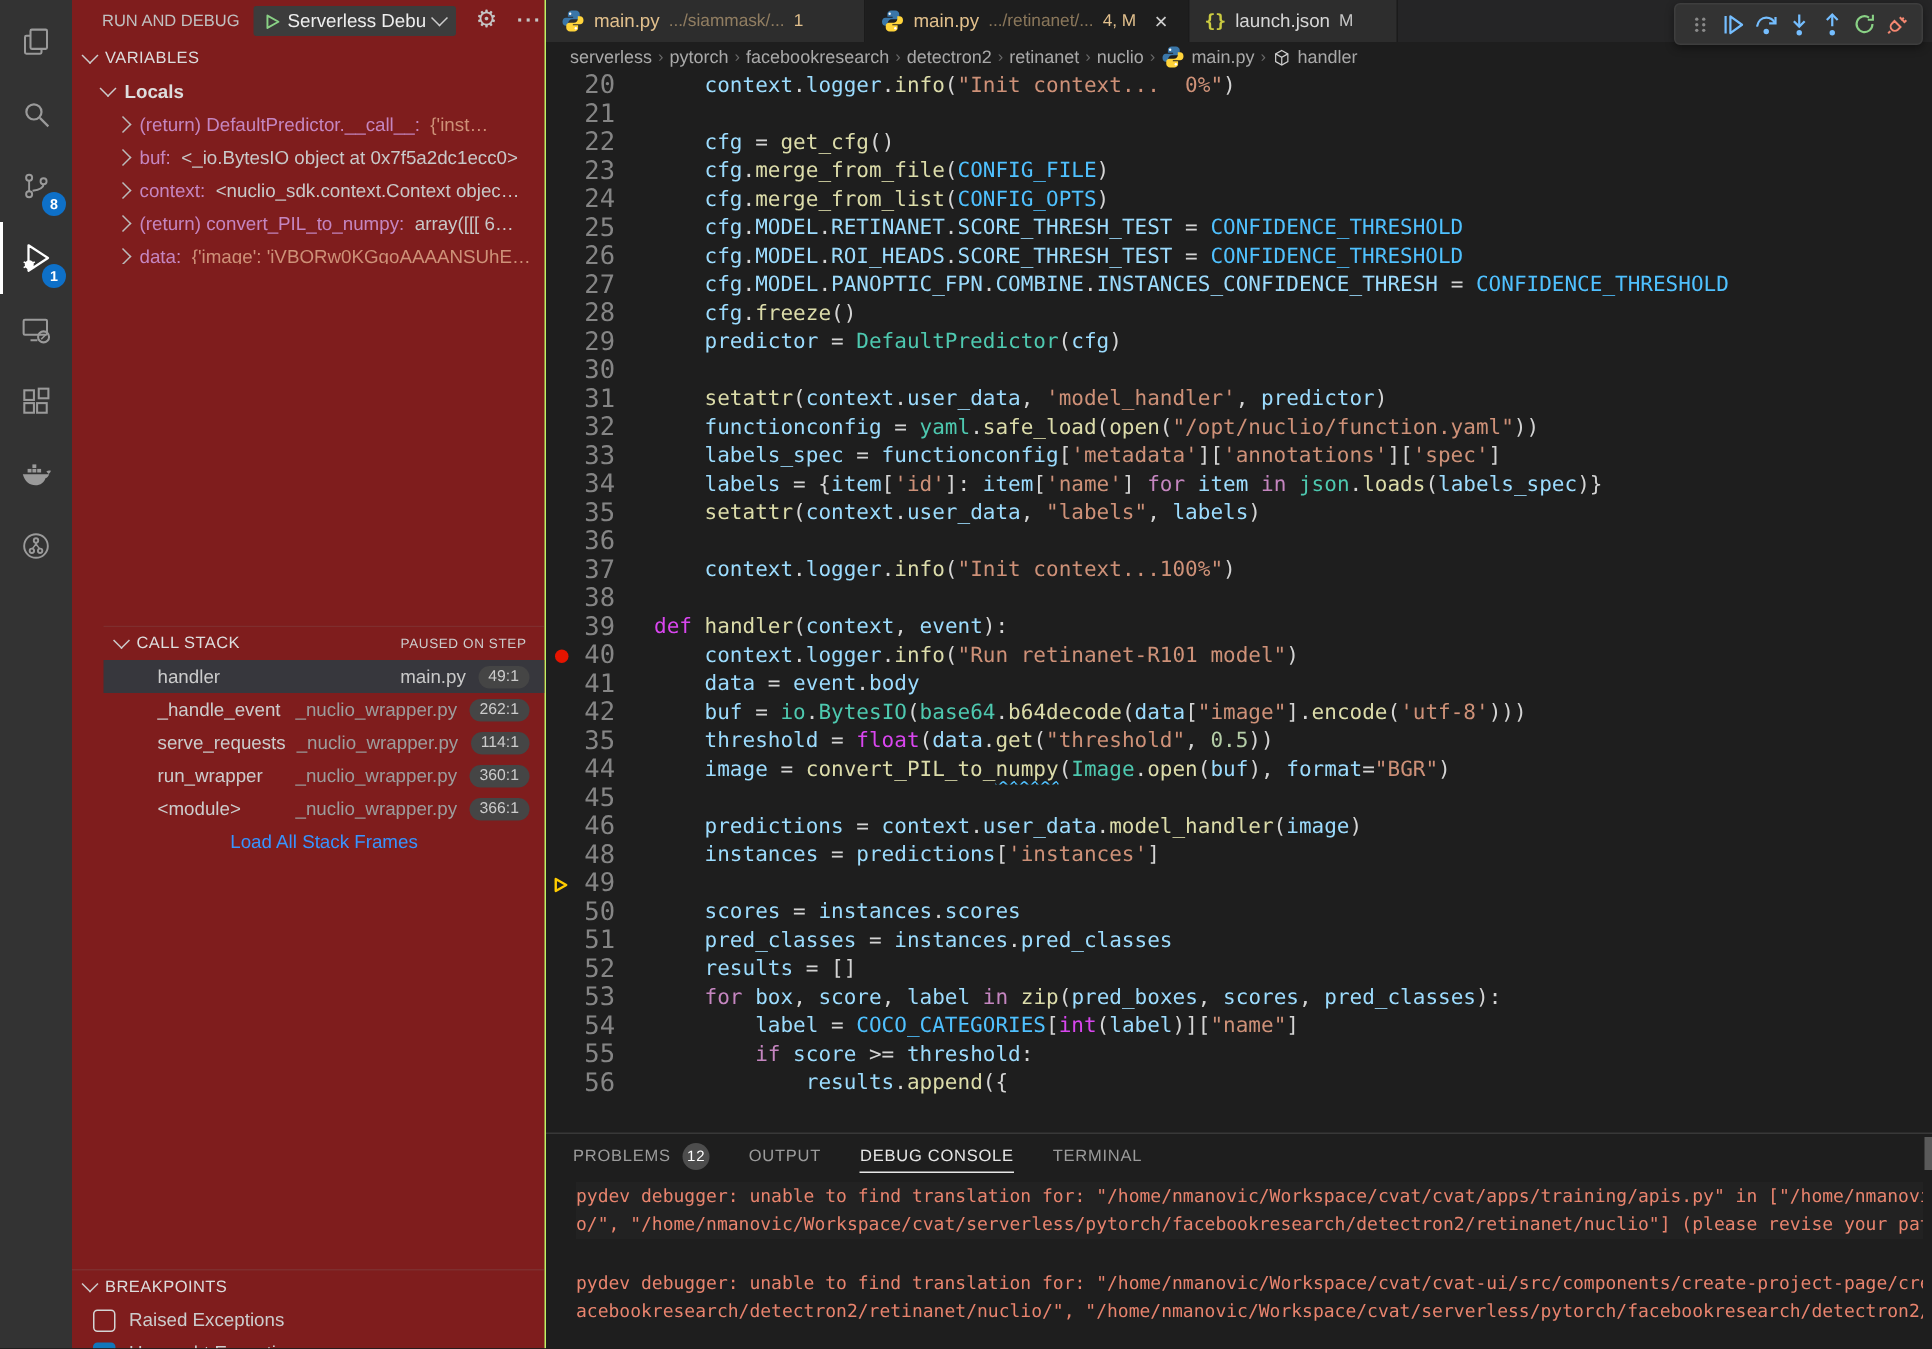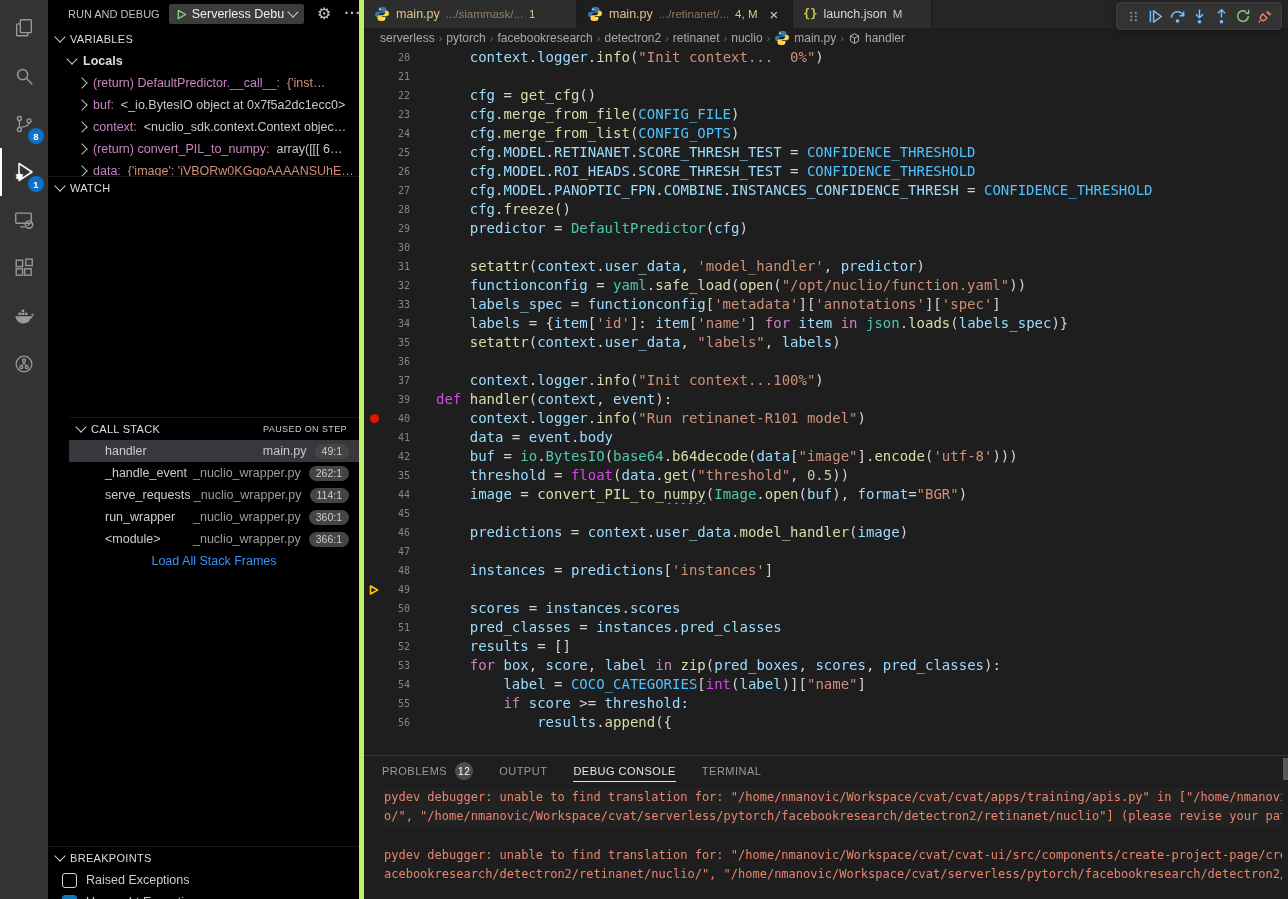--- a/index.html
+++ b/index.html
@@ -5,21 +5,21 @@
   html,body{margin:0;padding:0;background:#1e1e1e;}
   .root{position:relative;width:1288px;height:899px;background:#1e1e1e;overflow:hidden;
         font-family:"Liberation Sans",sans-serif;color:#ccc;font-size:13px;}
   
   .activity-bar{position:absolute;left:0;top:0;width:48px;height:100%;background:#333333;z-index:6;padding-top:4px;box-sizing:border-box;}
   .ab-item{position:relative;height:48px;display:flex;align-items:center;justify-content:center;color:#9a9a9a;cursor:pointer;}
   .ab-item.active{color:#ffffff;box-shadow:inset 2px 0 0 #ffffff;}
   .ab-badge{position:absolute;right:4px;bottom:4px;min-width:16px;height:16px;border-radius:50%;
             background:#0e70c8;color:#fff;font-size:9.5px;font-weight:bold;display:flex;align-items:center;justify-content:center;z-index:2;}
   
-  .side-panel{position:absolute;left:48px;top:0;width:316px;height:100%;background:#000000;border-right:5px solid #bef264;box-sizing:border-box;}
+  .side-panel{position:absolute;left:48px;top:0;width:316px;height:100%;background:#7f1d1d;border-right:1px solid #bef264;box-sizing:border-box;}
   .sp-header{position:absolute;top:0;left:0;right:0;height:28px;display:flex;align-items:center;padding:0 6px 0 20px;}
   .sp-title{font-size:11px;color:#c0c0c0;white-space:nowrap;margin-right:9px;}
   .launch-select{display:flex;align-items:center;gap:5px;background:#3c3c3c;height:20px;padding:0 7px;border-radius:2px;width:124px;cursor:pointer;}
   .launch-label{font-size:12.5px;color:#eeeeee;white-space:nowrap;overflow:hidden;flex:1;}
   .chev-sel{width:7px;height:7px;border-right:1.3px solid #ccc;border-bottom:1.3px solid #ccc;transform:rotate(45deg);margin-top:-4px;flex:none;}
   .gear{margin-left:13px;font-size:16px;color:#c5c5c5;cursor:pointer;line-height:1;}
   .dots{margin-left:13px;font-size:14px;font-weight:bold;color:#c5c5c5;letter-spacing:1px;cursor:pointer;line-height:0.4;}
   .section{position:absolute;left:0;right:0;overflow:hidden;}
   .sec-header{display:flex;align-items:center;height:22px;font-size:11px;font-weight:normal;color:#dddddd;
               padding:0 12px 0 8px;gap:6px;letter-spacing:.3px;border-top:1px solid rgba(128,128,128,.18);cursor:pointer;}
@@ -61,21 +61,21 @@
   .tab.plain .tab-badge{color:#c6c6c6;}
   .tab-close{color:#cfcfcf;font-size:15px;margin-left:auto;width:16px;text-align:center;border-radius:3px;line-height:1;}
   .breadcrumbs{position:absolute;top:28px;left:0;right:0;height:20px;display:flex;align-items:center;padding-left:16px;font-size:12px;color:#a9a9a9;background:#1e1e1e;white-space:nowrap;}
   .bc-item{display:flex;align-items:center;gap:4px;cursor:pointer;}
   .bc-sep{color:#6a6a6a;margin:0 4px;font-size:11px;}
   
   .code-area{position:absolute;top:48px;left:0;right:0;height:707px;background:#1e1e1e;overflow:hidden;
              font-family:"DejaVu Sans Mono",monospace;font-size:14px;}
   .code-line{display:flex;height:19px;line-height:19px;}
   .cl-glyph{width:20px;flex:none;display:flex;align-items:center;justify-content:center;cursor:pointer;}
-  .cl-num{width:26px;flex:none;text-align:right;color:#858585;font-size:10px;line-height:19px;}
+  .cl-num{width:26px;flex:none;text-align:right;color:#858585;font-size:17px;line-height:19px;}
   .cl-body{flex:1;padding-left:26px;white-space:pre;overflow:hidden;}
   .code-line.current .cl-body{background:#4c1d95;margin-top:24px;}
   .bp-dot{width:9px;height:9px;border-radius:50%;background:#e51400;}
   .blame{color:#8b8b70;padding-left:52px;}
   .tk-pln{color:#d4d4d4;} .tk-var{color:#9cdcfe;} .tk-fn{color:#dcdcaa;}
   .tk-fnw{color:#dcdcaa;text-decoration:underline wavy #4fc1ff 1px;text-underline-offset:3px;}
   .tk-kw{color:#d946ef;} .tk-ctl{color:#c586c0;} .tk-cls{color:#4ec9b0;}
   .tk-str{color:#ce9178;} .tk-num{color:#b5cea8;} .tk-const{color:#4fc1ff;}
   
   .bottom-panel{position:absolute;top:755px;left:0;right:0;bottom:0;background:#1e1e1e;border-top:1px solid #383838;box-sizing:border-box;}
@@ -230,26 +230,20 @@
             <span class="var-value pln"> array([[[ 6…</span>
           </div>
           <div class="var-row">
             <span class="chev-closed"></span>
             <span class="var-name">data:</span>
             <span class="var-value str"> {'image': 'iVBORw0KGgoAAAANSUhE…</span>
           </div>
         </div>
     </div>
 
-    <div class="section sec-watch">
-      <div class="sec-header">
-        <span class="chev-open"></span>
-        <span>WATCH</span>
-      </div>
-    </div>
 
     <div class="section sec-cs">
       <div class="sec-header">
         <span class="chev-open"></span>
         <span>CALL STACK</span>
         <span class="cs-status">PAUSED ON STEP</span>
       </div>
       <div id="csRows">
           <div class="cs-row sel">
             <span class="cs-fn">handler</span>
@@ -473,20 +467,25 @@
           <span class="cl-num">36</span>
           <span class="cl-body"></span>
         </div>
         <div class="code-line">
           <span class="cl-glyph"></span>
           <span class="cl-num">37</span>
           <span class="cl-body"><span class="tk-pln">    </span><span class="tk-var">context</span><span class="tk-pln">.</span><span class="tk-var">logger</span><span class="tk-pln">.</span><span class="tk-fn">info</span><span class="tk-pln">(</span><span class="tk-str">"Init context...100%"</span><span class="tk-pln">)</span></span>
         </div>
         <div class="code-line">
           <span class="cl-glyph"></span>
+          <span class="cl-num">38</span>
+          <span class="cl-body"></span>
+        </div>
+        <div class="code-line">
+          <span class="cl-glyph"></span>
           <span class="cl-num">39</span>
           <span class="cl-body"><span class="tk-kw">def</span><span class="tk-pln"> </span><span class="tk-fn">handler</span><span class="tk-pln">(</span><span class="tk-var">context</span><span class="tk-pln">, </span><span class="tk-var">event</span><span class="tk-pln">):</span></span>
         </div>
         <div class="code-line">
           <span class="cl-glyph">
             <span class="bp-dot"></span>
           </span>
           <span class="cl-num">40</span>
           <span class="cl-body"><span class="tk-pln">    </span><span class="tk-var">context</span><span class="tk-pln">.</span><span class="tk-var">logger</span><span class="tk-pln">.</span><span class="tk-fn">info</span><span class="tk-pln">(</span><span class="tk-str">"Run retinanet-R101 model"</span><span class="tk-pln">)</span></span>
         </div>
@@ -512,25 +511,20 @@
         </div>
         <div class="code-line">
           <span class="cl-glyph"></span>
           <span class="cl-num">45</span>
           <span class="cl-body"></span>
         </div>
         <div class="code-line">
           <span class="cl-glyph"></span>
           <span class="cl-num">46</span>
           <span class="cl-body"><span class="tk-pln">    </span><span class="tk-var">predictions</span><span class="tk-pln"> = </span><span class="tk-var">context</span><span class="tk-pln">.</span><span class="tk-var">user_data</span><span class="tk-pln">.</span><span class="tk-fn">model_handler</span><span class="tk-pln">(</span><span class="tk-var">image</span><span class="tk-pln">)</span></span>
-        </div>
-        <div class="code-line">
-          <span class="cl-glyph"></span>
-          <span class="cl-num">47</span>
-          <span class="cl-body"></span>
         </div>
         <div class="code-line">
           <span class="cl-glyph"></span>
           <span class="cl-num">48</span>
           <span class="cl-body"><span class="tk-pln">    </span><span class="tk-var">instances</span><span class="tk-pln"> = </span><span class="tk-var">predictions</span><span class="tk-pln">[</span><span class="tk-str">'instances'</span><span class="tk-pln">]</span></span>
         </div>
         <div class="code-line current">
           <span class="cl-glyph">
             <svg width="12" height="12" viewBox="0 0 12 12">
               <path d="M2.5 2l7 4-7 4z" fill="none" stroke="#ffcc00" stroke-width="1.6" stroke-linejoin="round"></path>

